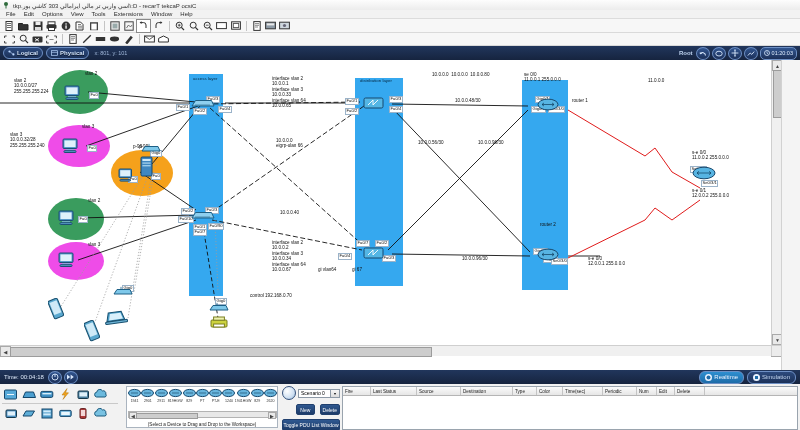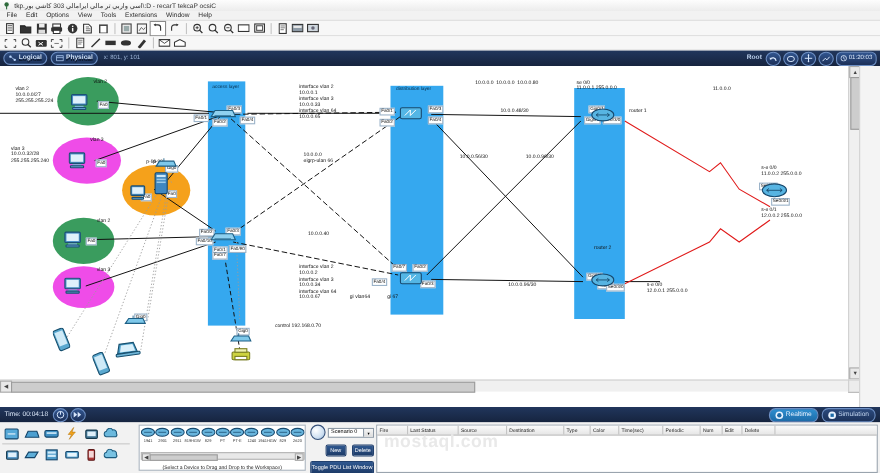--- a/index.html
+++ b/index.html
@@ -907,16 +907,15 @@
         <div style="width:44px">Source</div>
         <div style="width:52px">Destination</div>
         <div style="width:24px">Type</div>
         <div style="width:26px">Color</div>
         <div style="width:40px">Time(sec)</div>
         <div style="width:34px">Periodic</div>
         <div style="width:20px">Num</div>
         <div style="width:18px">Edit</div>
         <div style="width:30px">Delete</div>
       </div>
-      <div class="watermark">mostaql.com</div>
     </div>
   </div>
 </div>
 
 </body></html>

